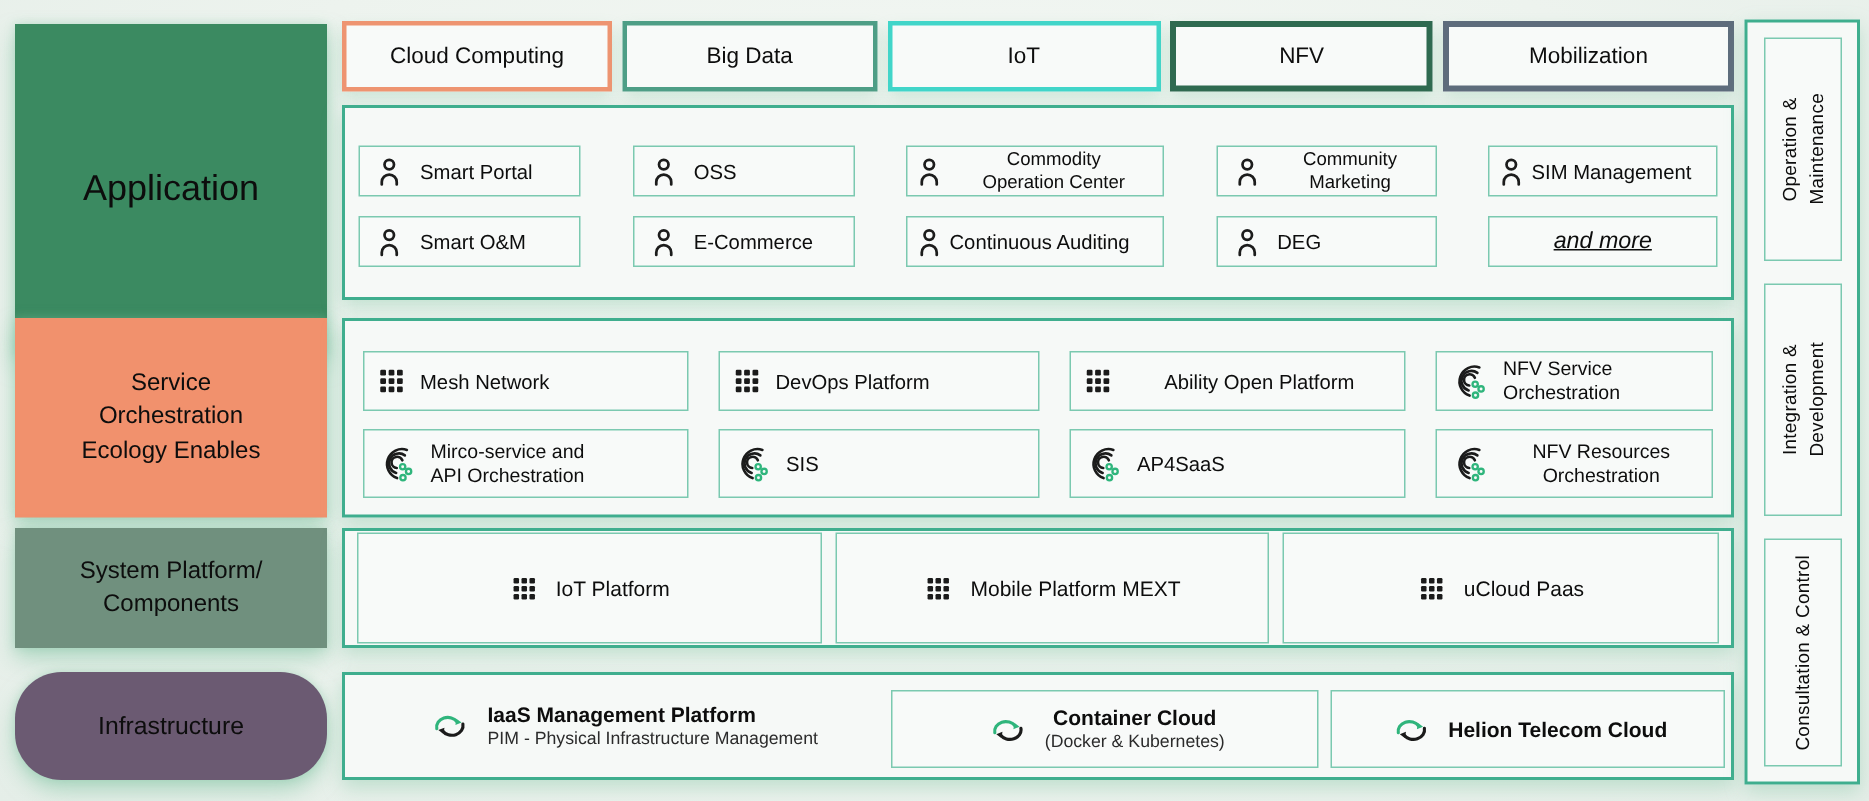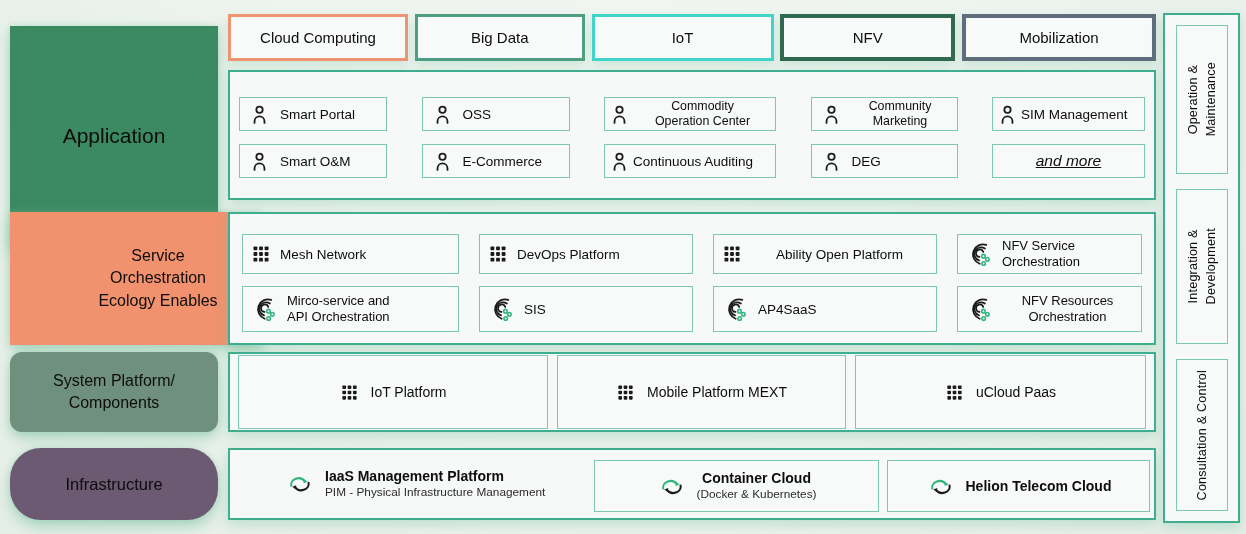--- a/index.html
+++ b/index.html
@@ -9,23 +9,23 @@
     font-family:"Liberation Sans", sans-serif;color:#0d0d0d;
   }
   .pre{white-space:pre-line;}
   
   .side-label{
     position:absolute;left:10px;width:208px;
     display:flex;align-items:center;justify-content:center;text-align:center;
     box-shadow:0 7px 14px rgba(125,195,160,.55), 0 0 6px rgba(125,195,160,.35);
     line-height:1.38;
   }
-  #lbl-app{top:26px;height:220px;background:#3b8a61;font-size:21px;}
-  #lbl-svc{top:212px;height:133px;background:#f1916d;font-size:16px;padding-left:44px;}
-  #lbl-sys{top:352px;height:80px;background:#70907e;font-size:16px;border-radius:12px;}
+  #lbl-app{top:16px;height:220px;background:#3b8a61;font-size:24px;}
+  #lbl-svc{top:212px;height:133px;background:#f1916d;font-size:16px;}
+  #lbl-sys{top:352px;height:80px;background:#70907e;font-size:16px;}
   #lbl-infra{top:448px;height:72px;background:#6b5a72;font-size:16.5px;border-radius:31px;}
   
   .tabs{position:absolute;left:228px;top:14px;width:928px;height:47px;
     display:flex;justify-content:space-between;border-radius:19px;}
   .tab{box-sizing:border-box;background:#f8faf9;display:flex;align-items:center;justify-content:center;
     font-size:15px;box-shadow:0 5px 10px rgba(125,195,160,.3);}
   .tab-cloud{width:180px;border:3px solid #ee9471;}
   .tab-bigdata{width:170px;border:3px solid #4e9e86;}
   .tab-iot{width:182px;border:3px solid #41d5c9;}
   .tab-nfv{width:175px;border:4px solid #2f6a50;}

